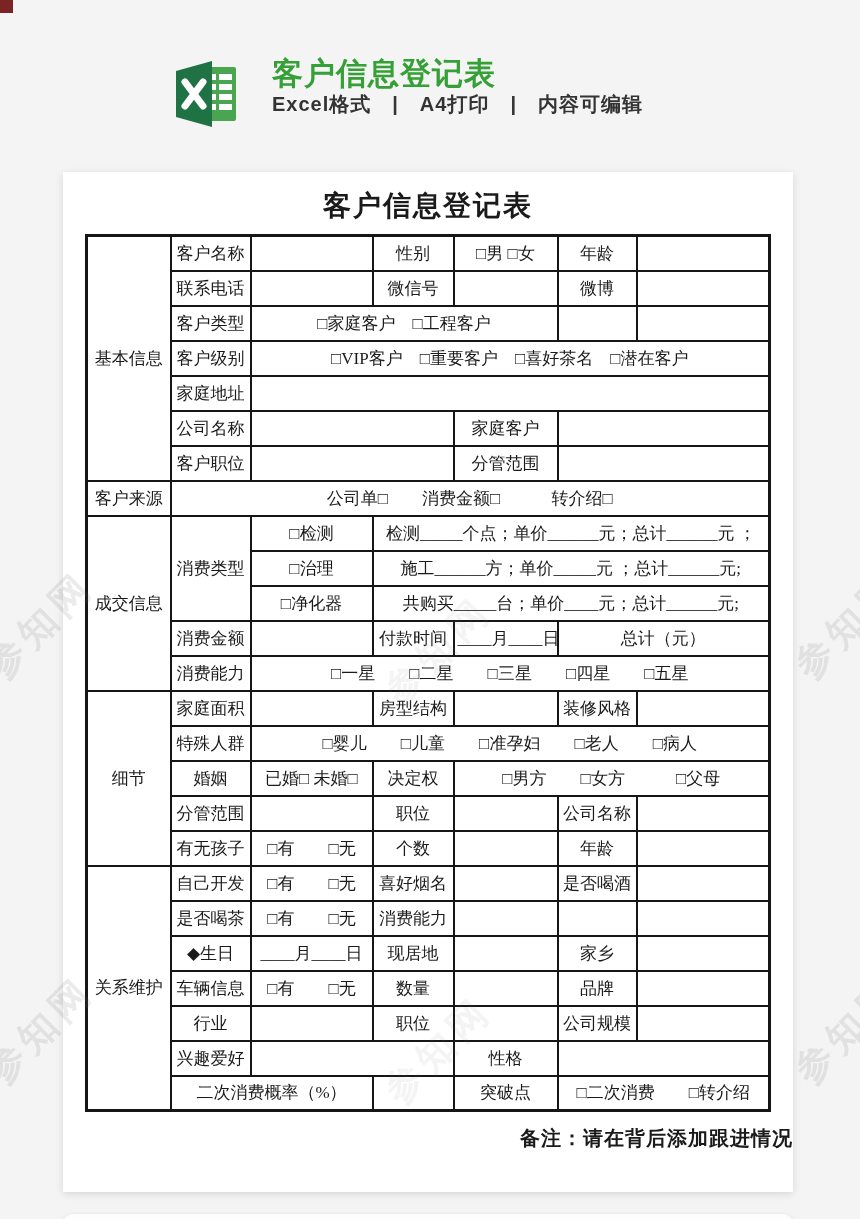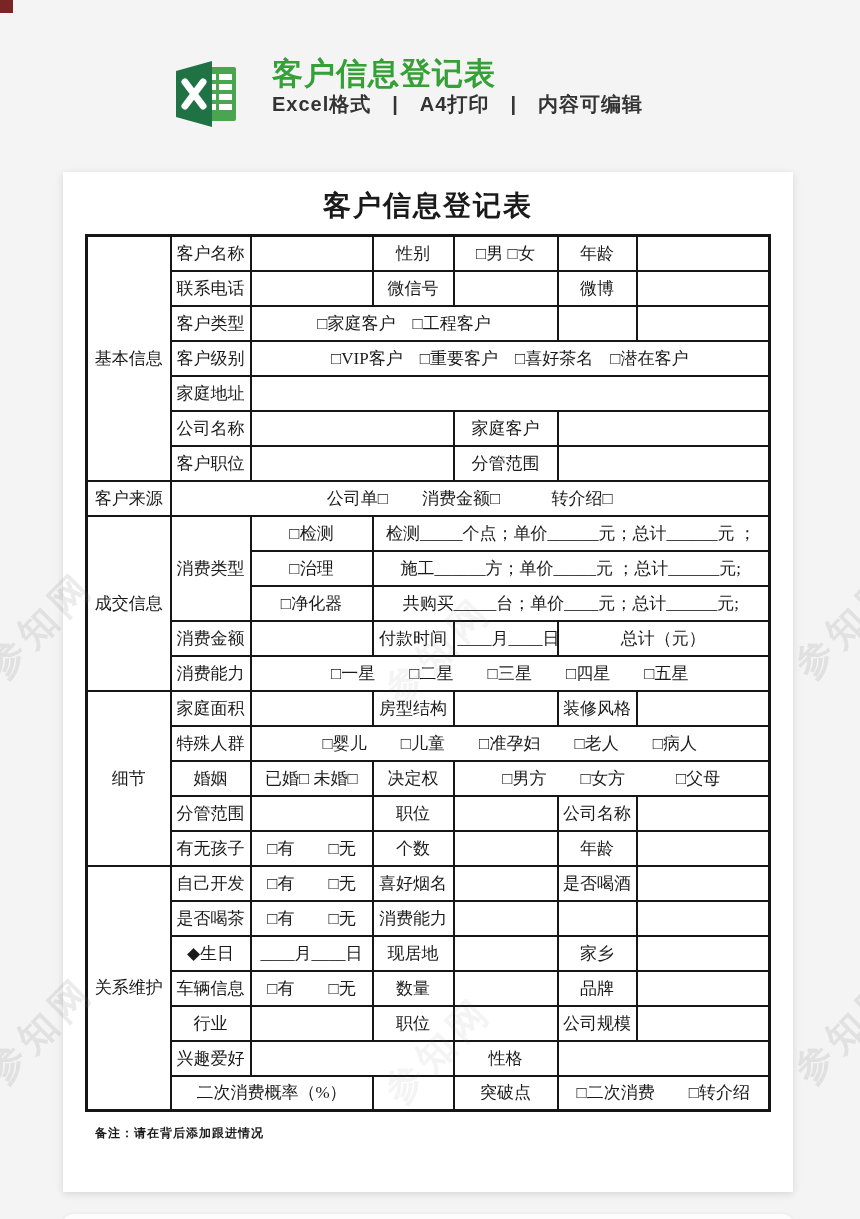--- a/index.html
+++ b/index.html
@@ -41,21 +41,21 @@
   }
   table.reg tr{height:35px;}
   table.reg td{
     border:2px solid #161616;padding:0 3px;text-align:center;vertical-align:middle;
     font-size:17px;white-space:pre;overflow:hidden;
   }
   td.k-sec{font-weight:400;}
   td.k-fill{font-size:16px;}
   td.al{text-align:left;padding-left:7px;font-family:Liberation Serif, serif;}
   .form-note{
-    margin:13px 0 0 32px;font-size:12px;font-weight:700;letter-spacing:1px;
+    margin:13px 0 0 24px;font-size:20px;font-weight:700;letter-spacing:1px;text-align:right;
   }
 
   
   .wm{
     position:absolute;z-index:3;font-size:38px;font-weight:700;
     color:rgba(110,110,110,.14);transform:rotate(-45deg);letter-spacing:6px;
     pointer-events:none;font-family:"Liberation Serif",serif;white-space:nowrap;
   }
   .wm-inner{color:rgba(120,120,120,.08);}
   .wm-1{left:-26px;top:600px;}

